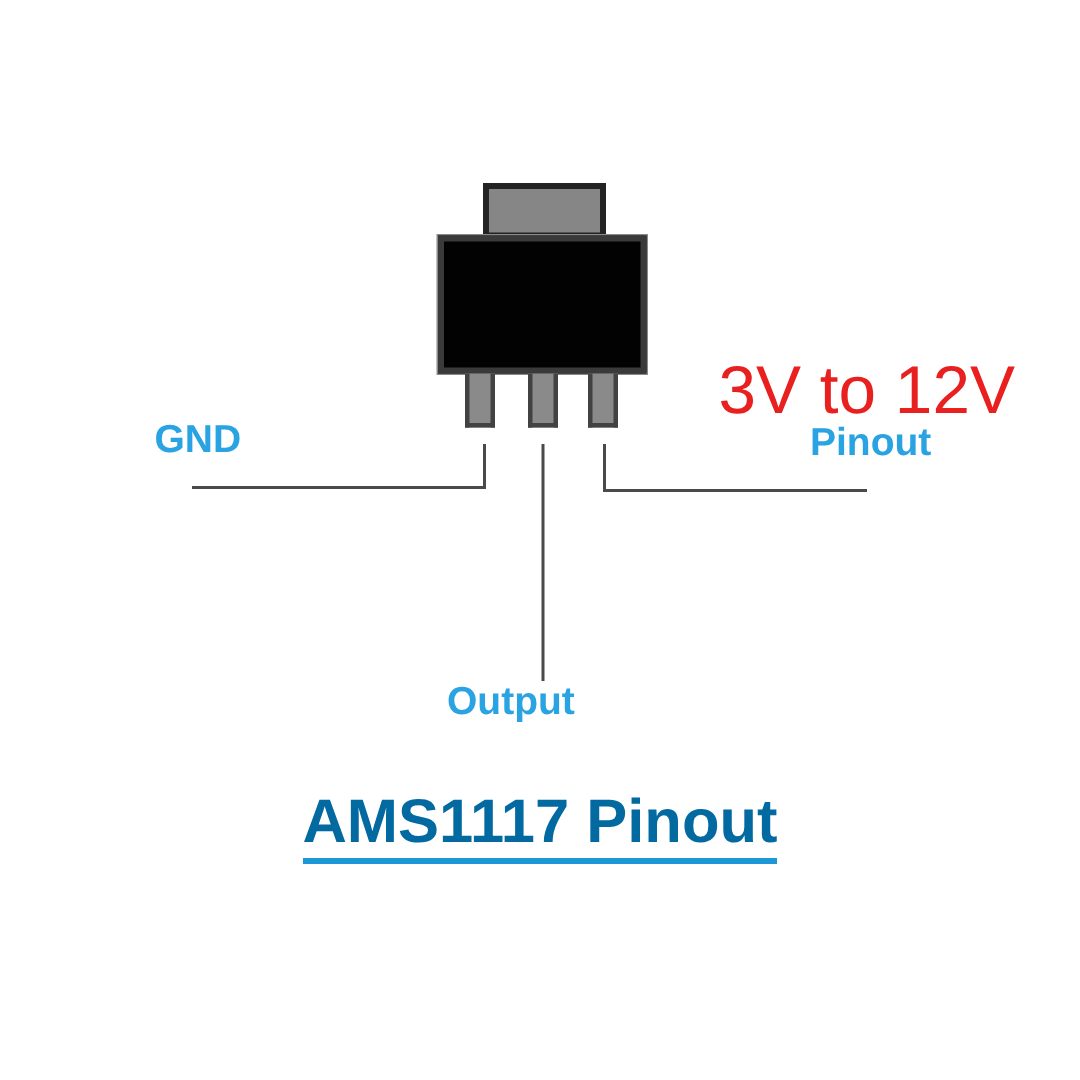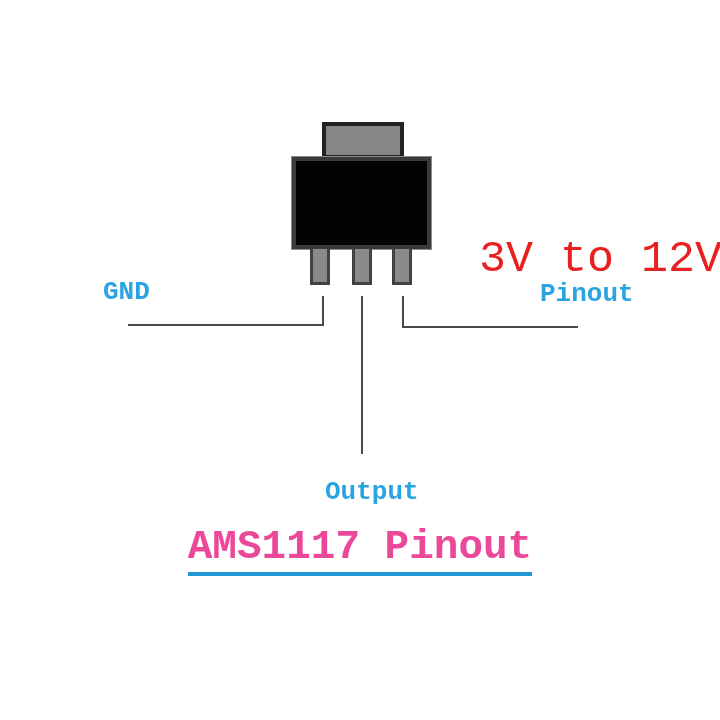--- a/index.html
+++ b/index.html
@@ -6,21 +6,21 @@
     margin: 0;
     padding: 0;
     background: #ffffff;
   }
   #canvas {
     position: relative;
     width: 720px;
     height: 720px;
     background: #ffffff;
     overflow: hidden;
-    font-family: Liberation Mono, monospace;
+    font-family: Liberation Sans, sans-serif;
     border-radius: 32px;
   }
   .abs { position: absolute; }
 
   
   .ic-tab {
     left: 322px; top: 122px;
     width: 82px; height: 37px;
     background: #868686;
     border: 4px solid #232323;
@@ -66,27 +66,27 @@
     color: #e8201f;
     font-size: 45px;
     font-weight: 400;
     line-height: 1;
     white-space: nowrap;
   }
   .gnd-label     { left: 103px; top: 279px; }
   .input-voltage { left: 479px; top: 237px; }
   .input-label   { left: 540px; top: 281px; }
   .output-voltage{ left: 237px; top: 400px; word-spacing: 6px; }
-  .output-label  { left: 325px; top: 454px; margin-top: 25px; }
+  .output-label  { left: 298px; top: 454px; }
 
   .diagram-title {
     left: 0; top: 527px;
     width: 720px;
     text-align: center;
-    color: #ec4899;
+    color: #0369a1;
     font-size: 41px;
     font-weight: bold;
     line-height: 1;
   }
   .diagram-title span {
     display: inline-block;
     padding-bottom: 4px;
     border-bottom: 4px solid #1e97d6;
   }
 </style>

